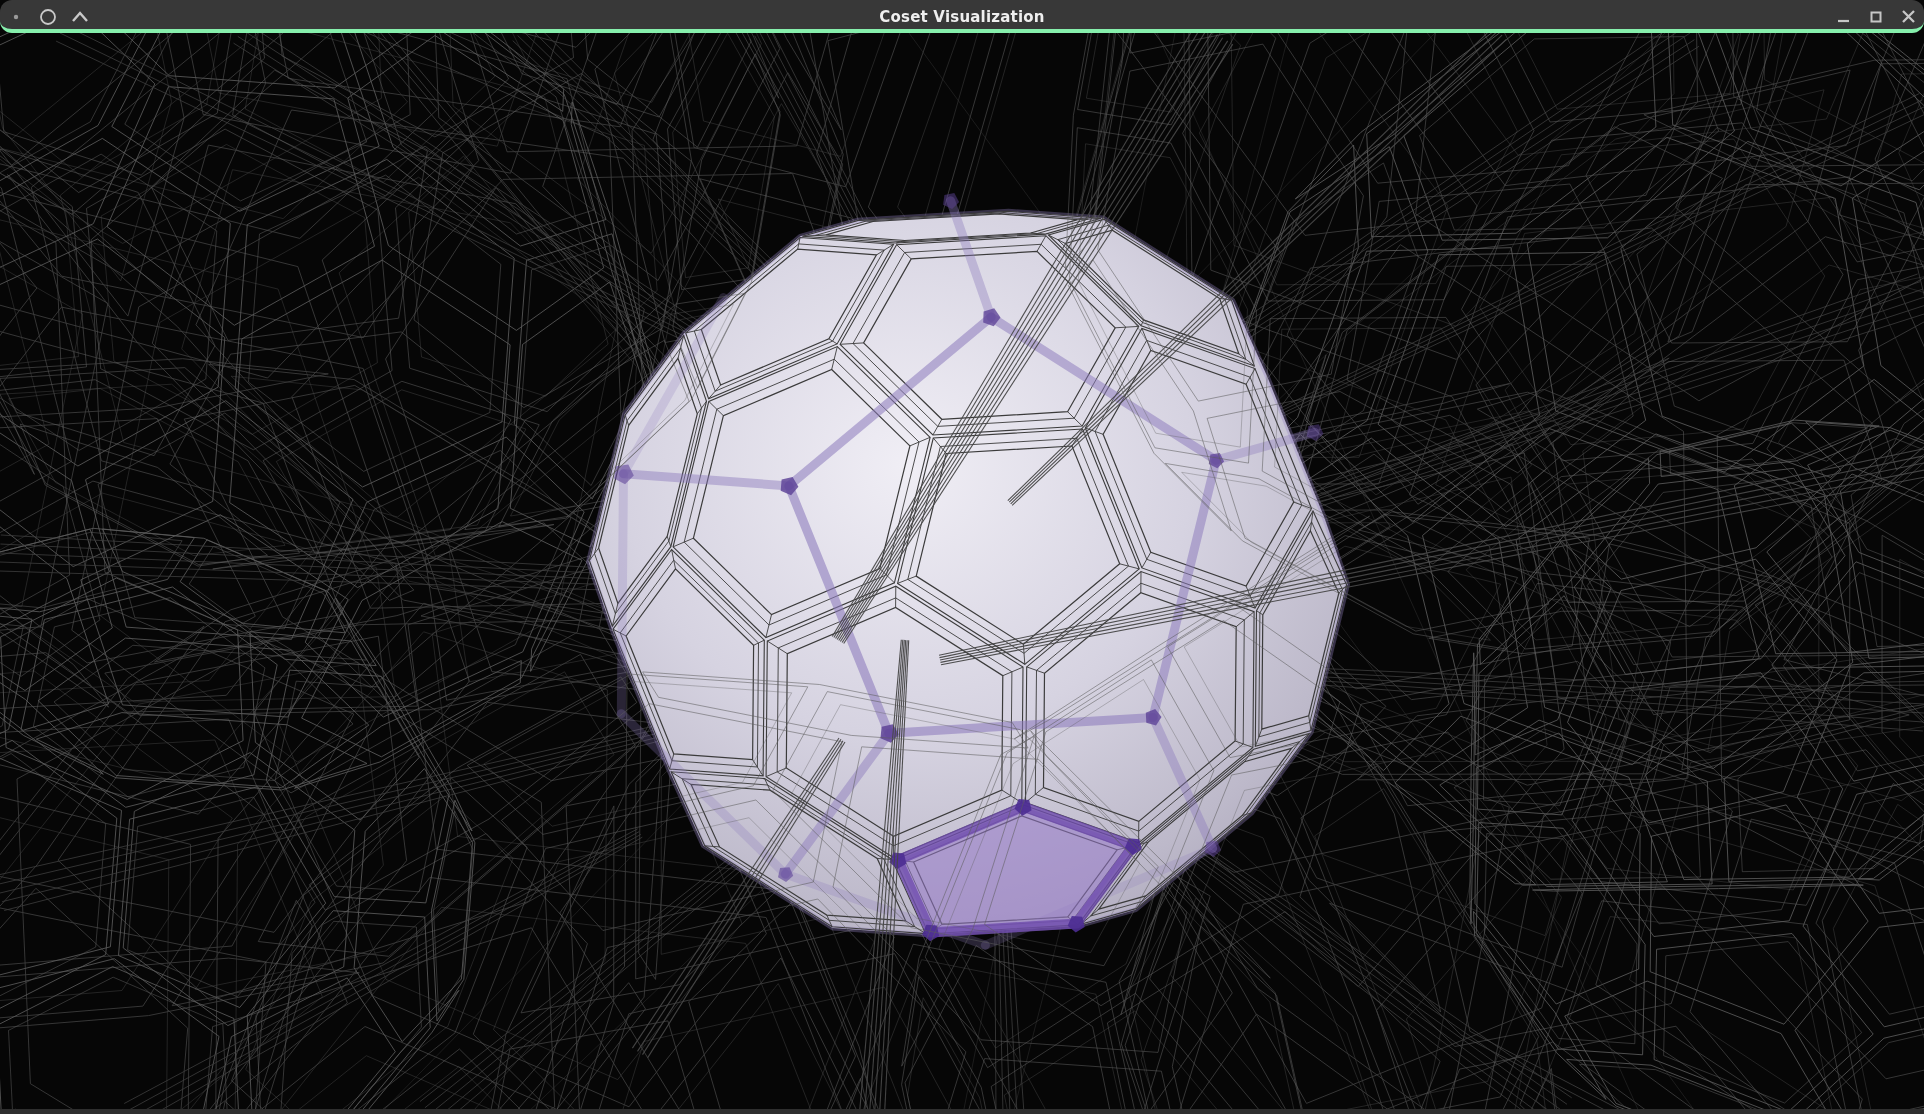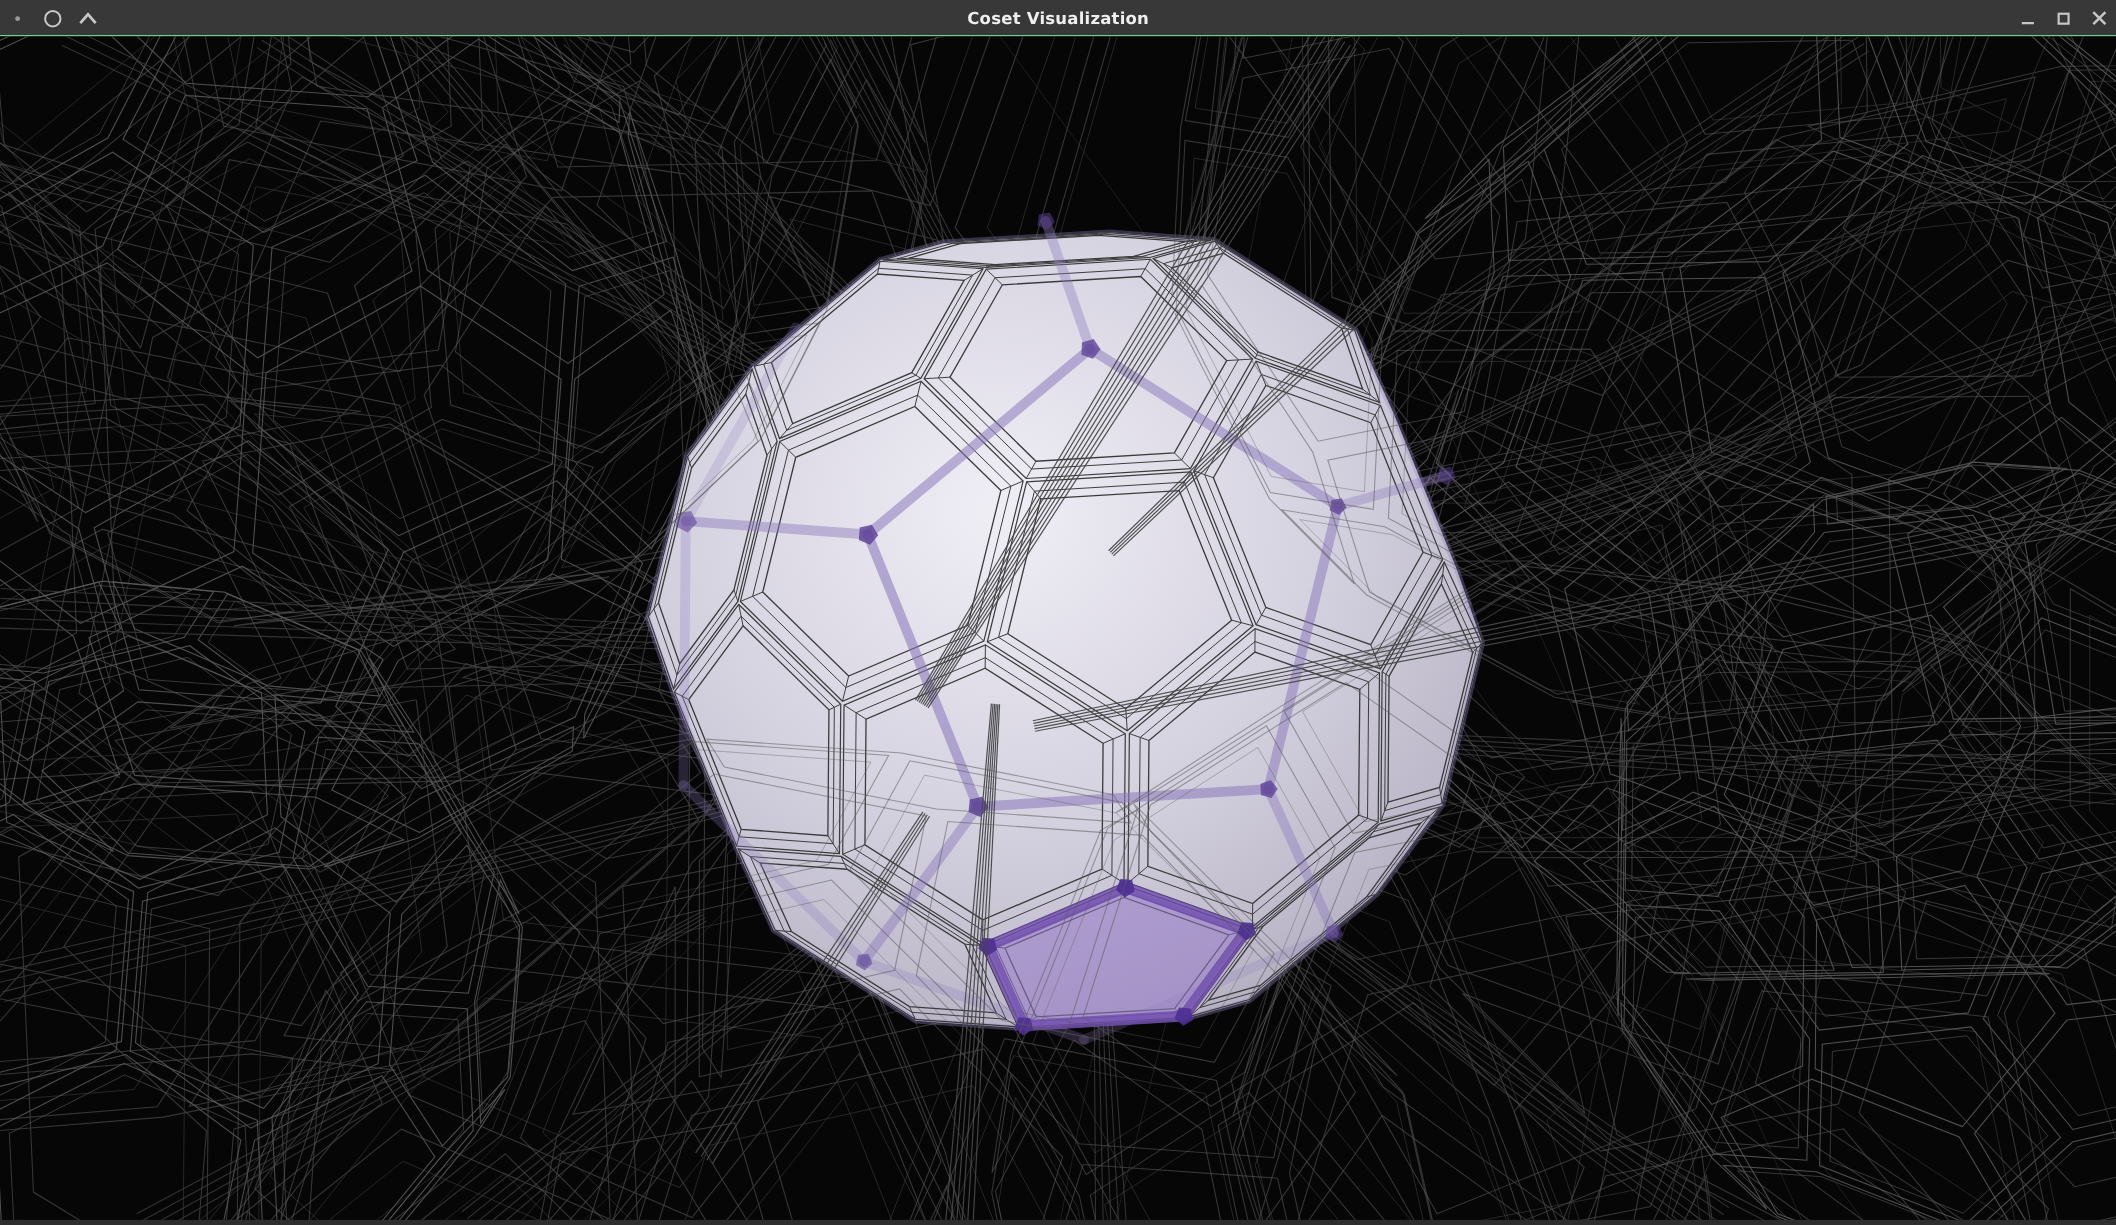--- a/index.html
+++ b/index.html
@@ -1,19 +1,19 @@
 <!DOCTYPE html>
 <html><head>
 <meta charset="utf-8">
 <style>
   html,body{margin:0;padding:0;background:#000;width:1924px;height:1114px;overflow:hidden;
     font-family:"DejaVu Sans","Liberation Sans",sans-serif;}
   .window{width:1924px;height:1114px;display:flex;flex-direction:column;background:#060606;}
   .titlebar{height:33px;flex:0 0 33px;background:#383838;position:relative;
-    display:flex;align-items:center;border-bottom:1px solid #86efac;box-sizing:border-box;}
+    display:flex;align-items:center;border-bottom:4px solid #86efac;box-sizing:border-box;border-radius:12px;}
   .titlebar .left-group{position:absolute;left:0;top:0;height:33px;display:flex;align-items:center;}
   .titlebar .right-group{position:absolute;right:0;top:0;height:33px;display:flex;align-items:center;}
   .tb-btn{width:32px;height:33px;display:flex;align-items:center;justify-content:center;cursor:default;}
   .tb-btn svg{display:block;}
   .title-text{position:absolute;left:0;right:0;top:0;height:33px;display:flex;align-items:center;justify-content:center;
     color:#efefef;font-size:15px;font-weight:bold;letter-spacing:0.2px;pointer-events:none;}
   .viewport{flex:1 1 auto;position:relative;}
   .viewport svg{display:block;}
 </style>
 </head>

